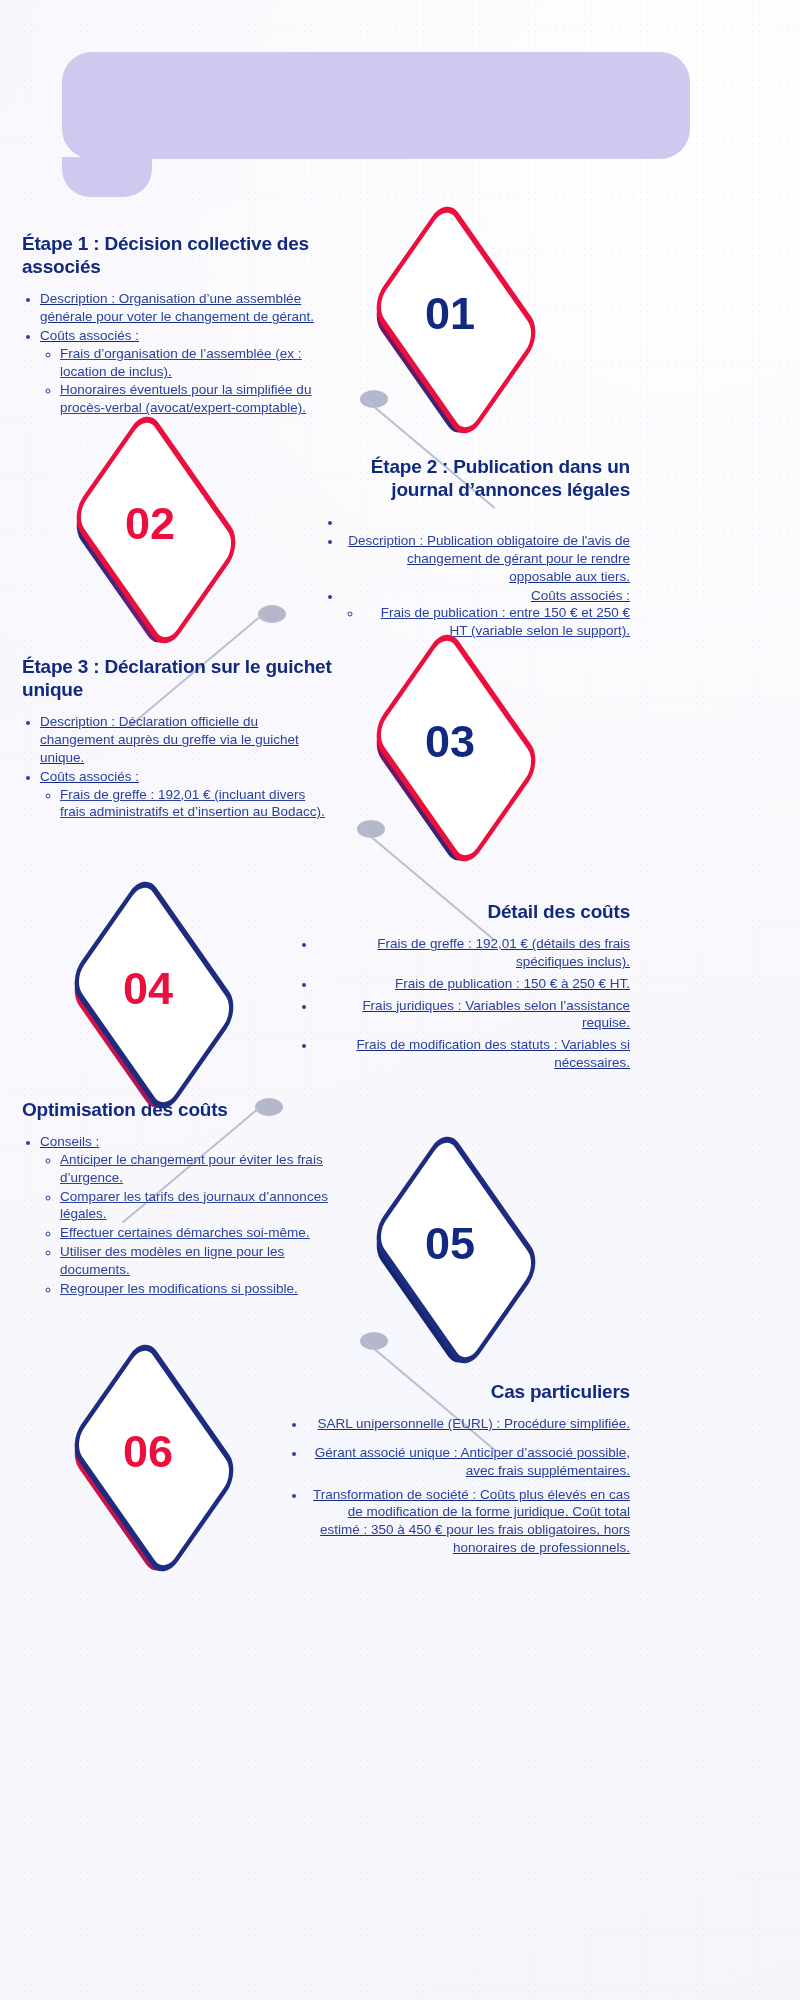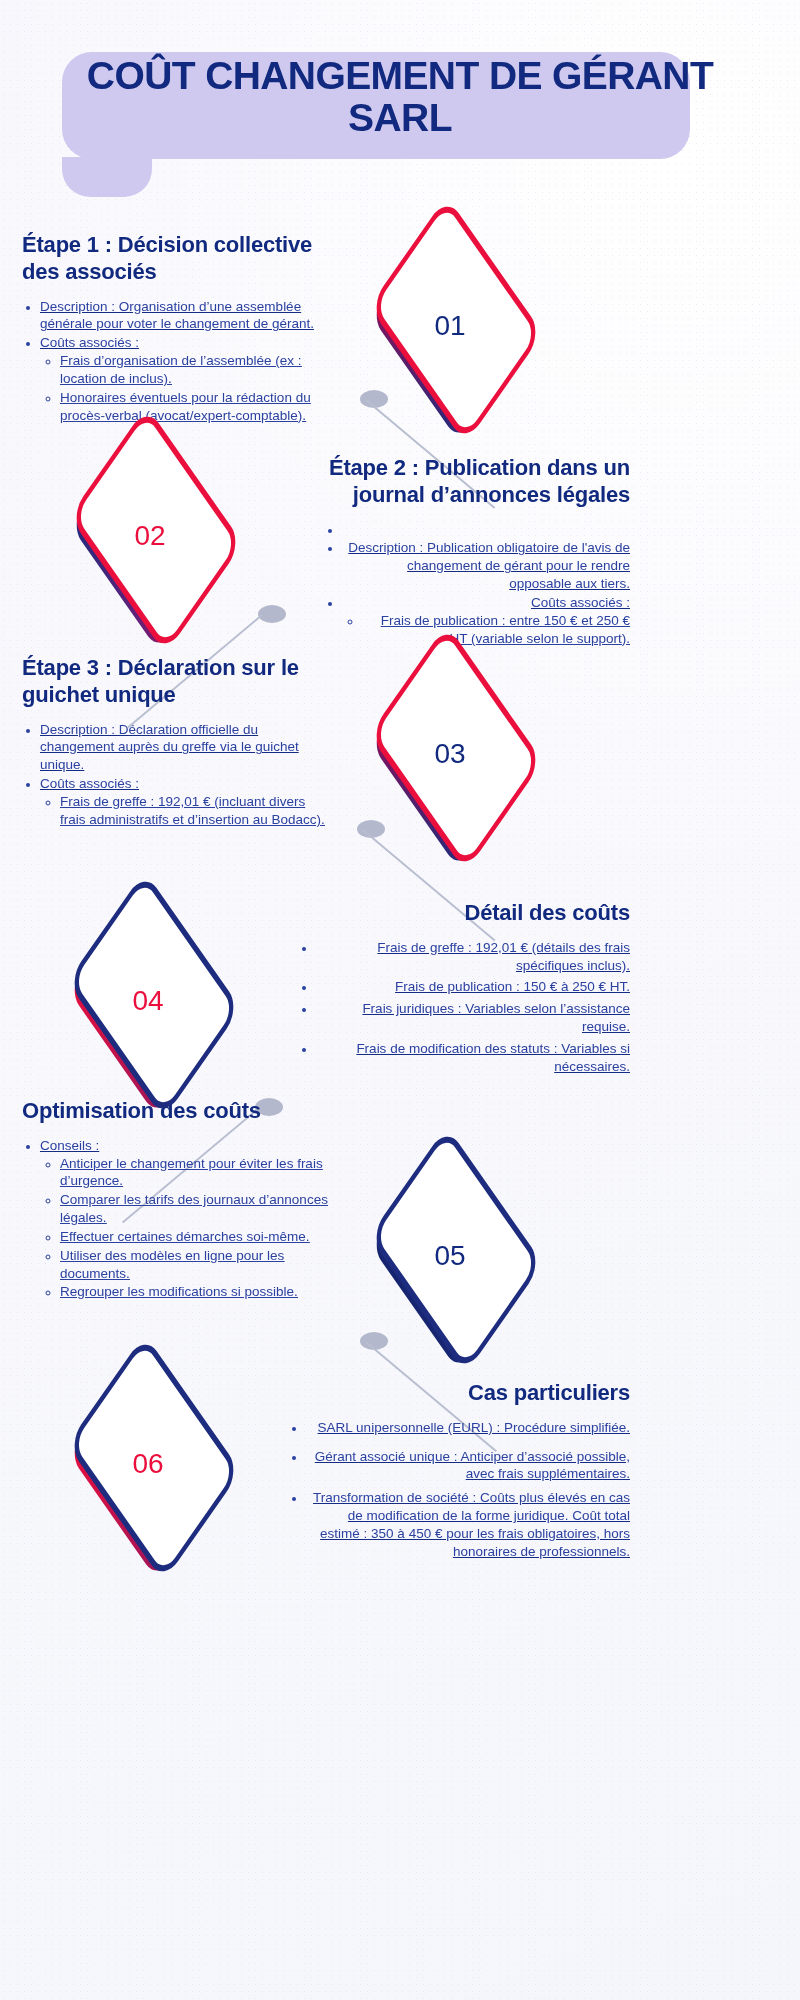--- a/index.html
+++ b/index.html
@@ -79,27 +79,27 @@
     transform: rotate(45deg) skew(10deg, 10deg) scale(0.78, 0.95);
   }
   .dia-shadow {
     top: 14px;
   }
   .dia-face {
     background: #ffffff;
   }
   .dia-num {
     position: absolute;
-    left: 0; top: 12px;
+    left: 0; top: 0;
     width: 100%; height: 100%;
     display: flex;
     align-items: center;
     justify-content: center;
-    font-size: 28px;
-    font-weight: 400;
+    font-size: 45px;
+    font-weight: 700;
     letter-spacing: 0px;
   }
   .red-dia .dia-shadow { background: linear-gradient(170deg, #ea0f3c 0%, #e20c38 42%, #7c1560 78%, #1d2c7e 100%); }
   .red-dia .dia-face   { border: 6px solid #ea0f3c; }
   .red-dia .dia-num    { color: #11297e; }
 
   .rednum-dia .dia-shadow { background: linear-gradient(200deg, #ea0f3c 0%, #d60f45 40%, #62207a 72%, #1d2c7e 100%); }
   .rednum-dia .dia-face   { border: 6px solid #ea0f3c; }
   .rednum-dia .dia-num    { color: #ea0f3c; }
 
@@ -123,21 +123,21 @@
     position: absolute;
     width: 28px; height: 18px;
     border-radius: 50%;
     background: #b3b8cc;
   }
 
   
   .block { position: absolute; z-index: 2; }
   .block h2 {
     margin: 0 0 12px 0;
-    font-size: 22px;
+    font-size: 19px;
     font-weight: 800;
     line-height: 1.22;
     color: #11297e;
     letter-spacing: -0.2px;
   }
   .block ul {
     margin: 0;
     padding: 0 0 0 18px;
     list-style: disc;
     text-decoration: underline;
@@ -160,21 +160,20 @@
   .right-al li { direction: ltr; }
   .empty-li { min-height: 17px; }
 </style>
 </head>
 <body>
 
 <div class="page">
   <div class="dots"></div>
 
   <div class="title-band"></div>
-  <div class="title-text">COÛT CHANGEMENT DE GÉRANT SARL</div>
 
   <div class="connector">
     <div class="conn-dot" style="left:360px; top:390px;"></div>
     <div class="conn-line" style="left:366px; top:399px; width:168px; transform:rotate(40deg);"></div>
   </div>
   <div class="connector">
     <div class="conn-dot" style="left:258px; top:605px;"></div>
     <div class="conn-line" style="left:262px; top:614px; width:175px; transform:rotate(140deg);"></div>
   </div>
   <div class="connector">
@@ -226,21 +225,21 @@
     <div class="dia-num">06</div>
   </div>
 
   <div class="block" style="left:22px; top:232px; width:310px;">
     <h2>Étape 1 : Décision collective des associés</h2>
     <ul>
       <li><span>Description : Organisation d’une assemblée générale pour voter le changement de gérant.</span></li>
       <li><span>Coûts associés :</span>
         <ul>
           <li>Frais d’organisation de l’assemblée (ex : location de inclus).</li>
-          <li>Honoraires éventuels pour la rédaction du procès-verbal (avocat/expert-comptable).</li>
+          <li>Honoraires éventuels pour la simplifiée du procès-verbal (avocat/expert-comptable).</li>
         </ul>
       </li>
     </ul>
   </div>
 
   <div class="block right-al" style="left:318px; top:455px; width:312px;">
     <h2>Étape 2 : Publication dans un journal d’annonces légales</h2>
     <ul style="padding-left:24px;">
       <li class="empty-li"></li>
       <li>Description : Publication obligatoire de l'avis de changement de gérant pour le rendre opposable aux tiers.</li>

